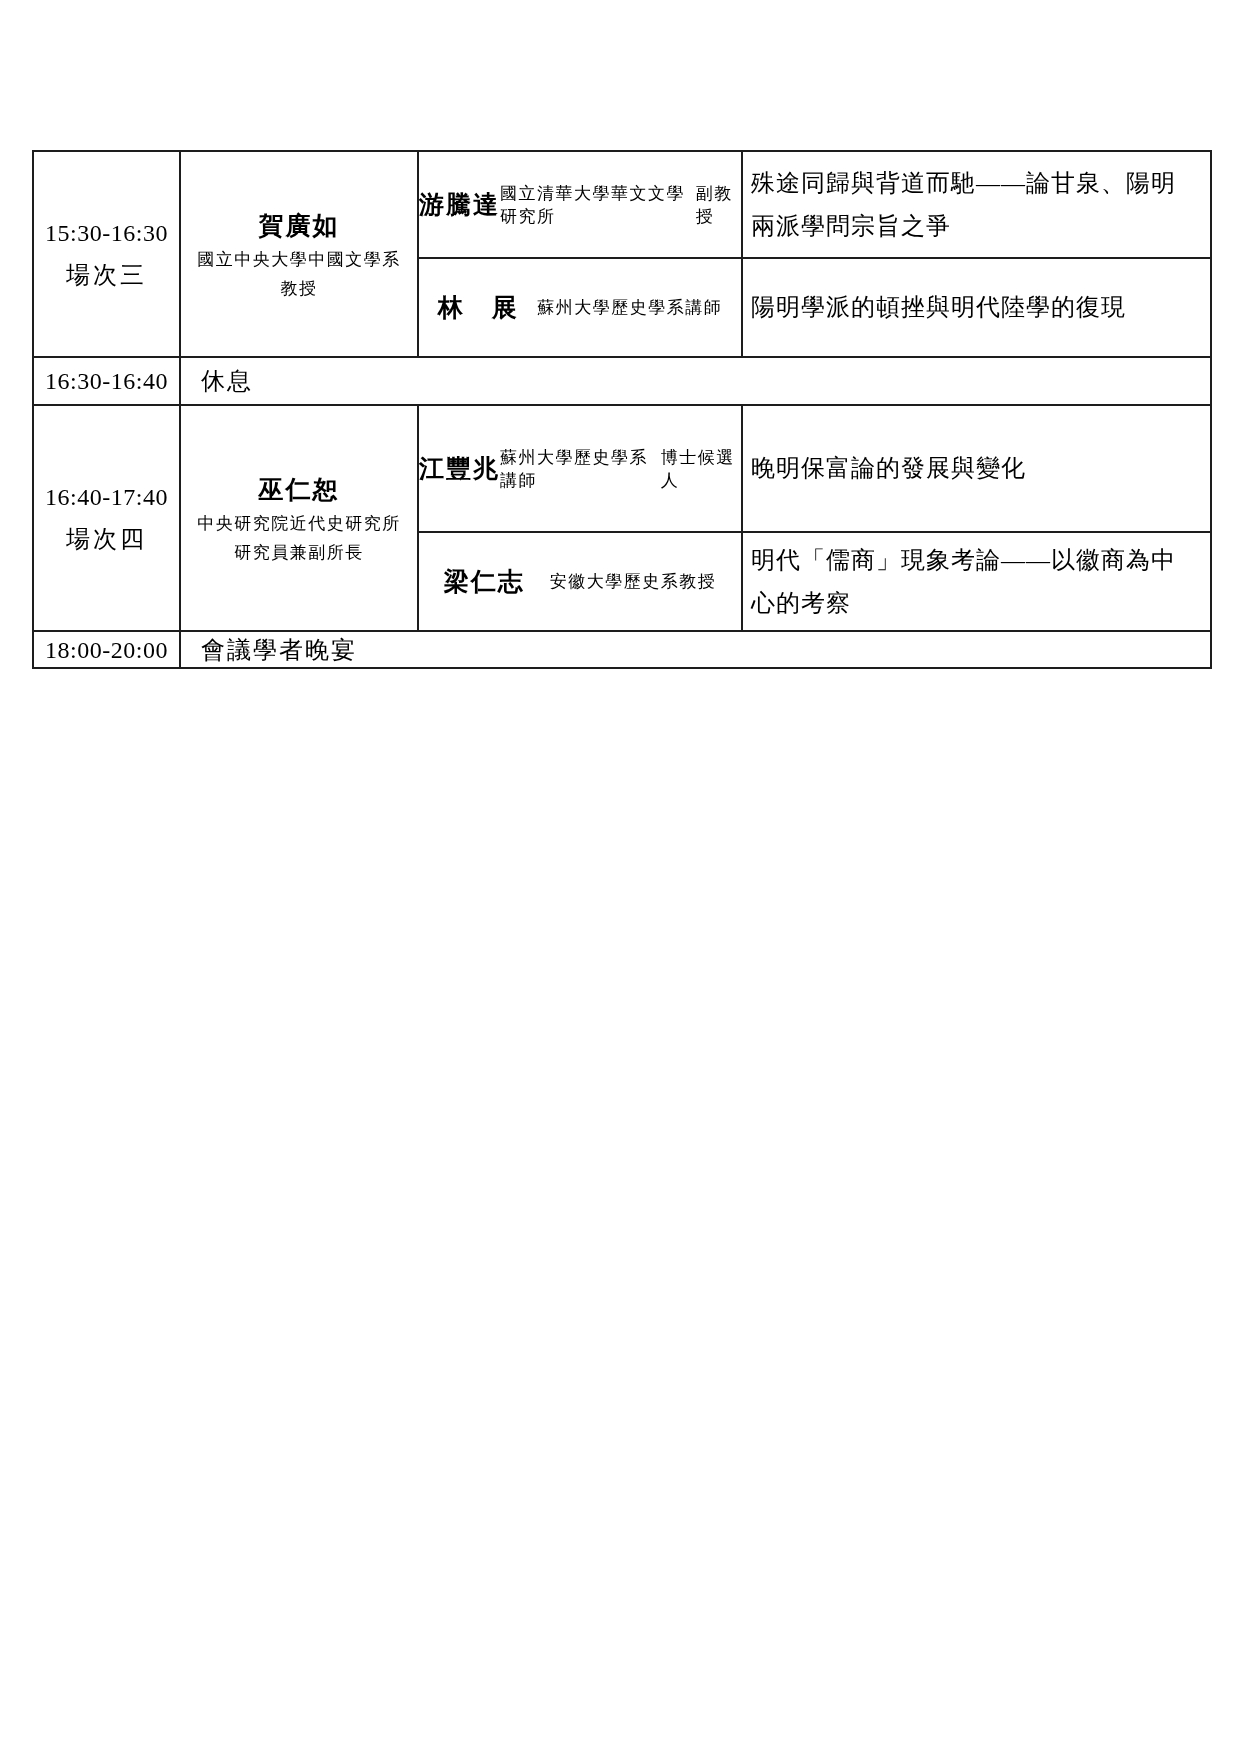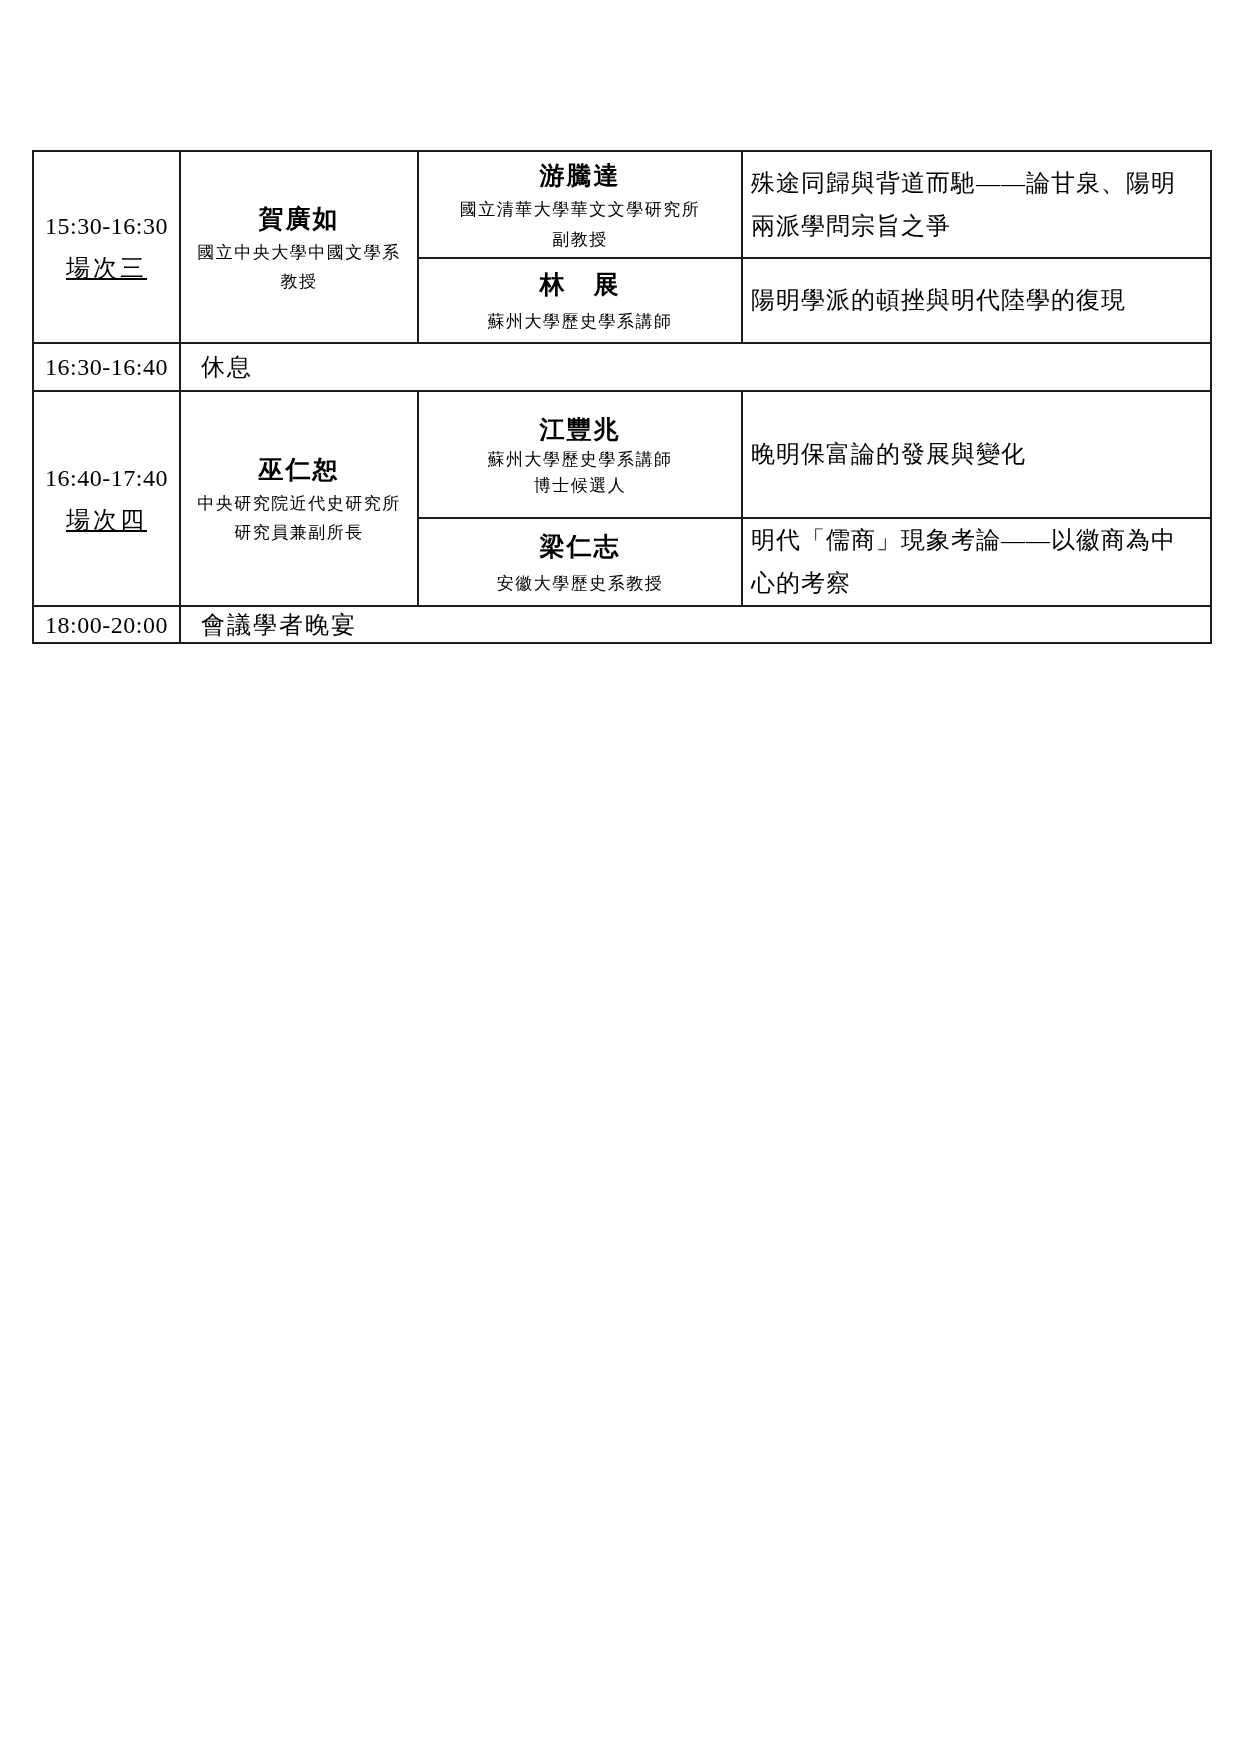--- a/index.html
+++ b/index.html
@@ -21,39 +21,39 @@
     table-layout: fixed;
   }
   table.schedule td {
     border: 2px solid #1d1d1d;
     padding: 0;
     vertical-align: middle;
     overflow: hidden;
   }
   .cell-time { text-align: center; }
   .time-text { font-size: 24px; letter-spacing: 0.5px; line-height: 30px; }
-  .session-label { font-size: 24px; letter-spacing: 3px; line-height: 30px; margin-top: 12px; text-decoration: underline; }
+  .session-label { font-size: 24px; letter-spacing: 3px; line-height: 30px; margin-top: 12px; }
 
   .stack {
     display: flex;
-    flex-direction: column;
+    flex-direction: row;
     align-items: center;
     justify-content: space-evenly;
   }
   .stack-chair {
     display: flex;
     flex-direction: column;
     align-items: center;
     justify-content: center;
     gap: 6px;
   }
   .h190 { height: 190px; }
   .h210 { height: 210px; }
   .h105 { height: 105px; }
-  .h83  { height: 83px;  }
+  .h83  { height: 97px;  }
   .h125 { height: 89px; }
 
   .person-name  { font-size: 25px; font-weight: bold; letter-spacing: 2px; white-space: pre; }
   .person-affil { font-size: 17px; letter-spacing: 1.5px; }
 
   .paper-title {
     font-size: 24px;
     letter-spacing: 1px;
     line-height: 43px;
     padding-left: 8px;

